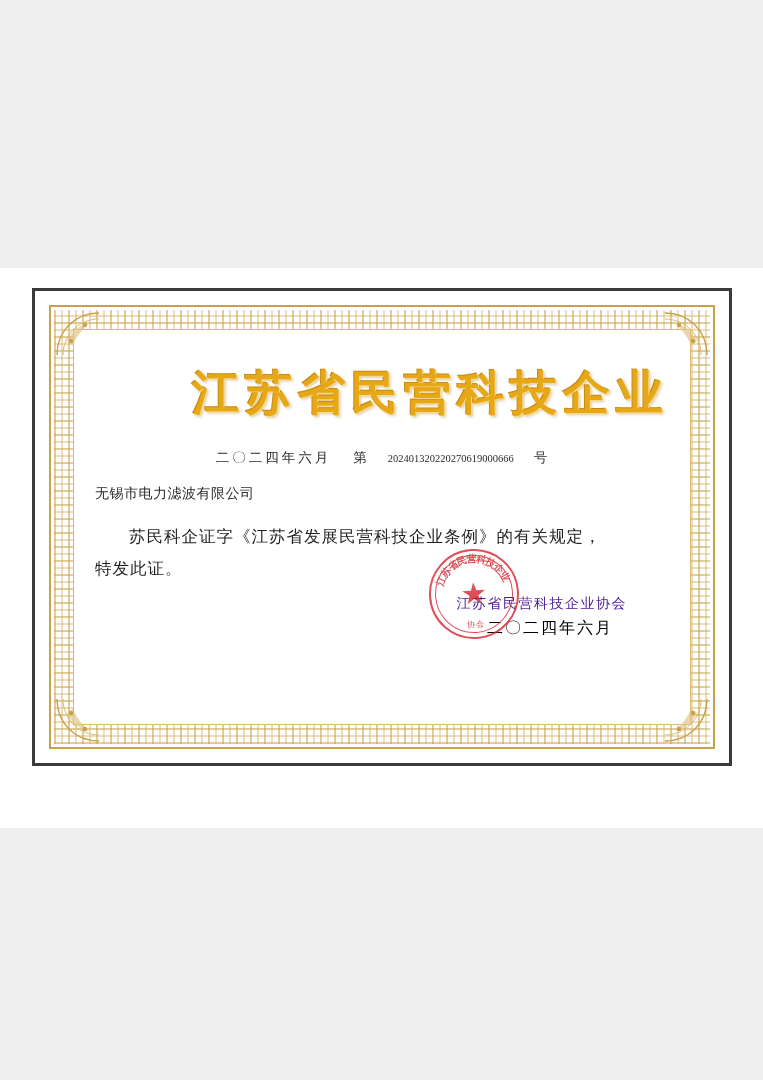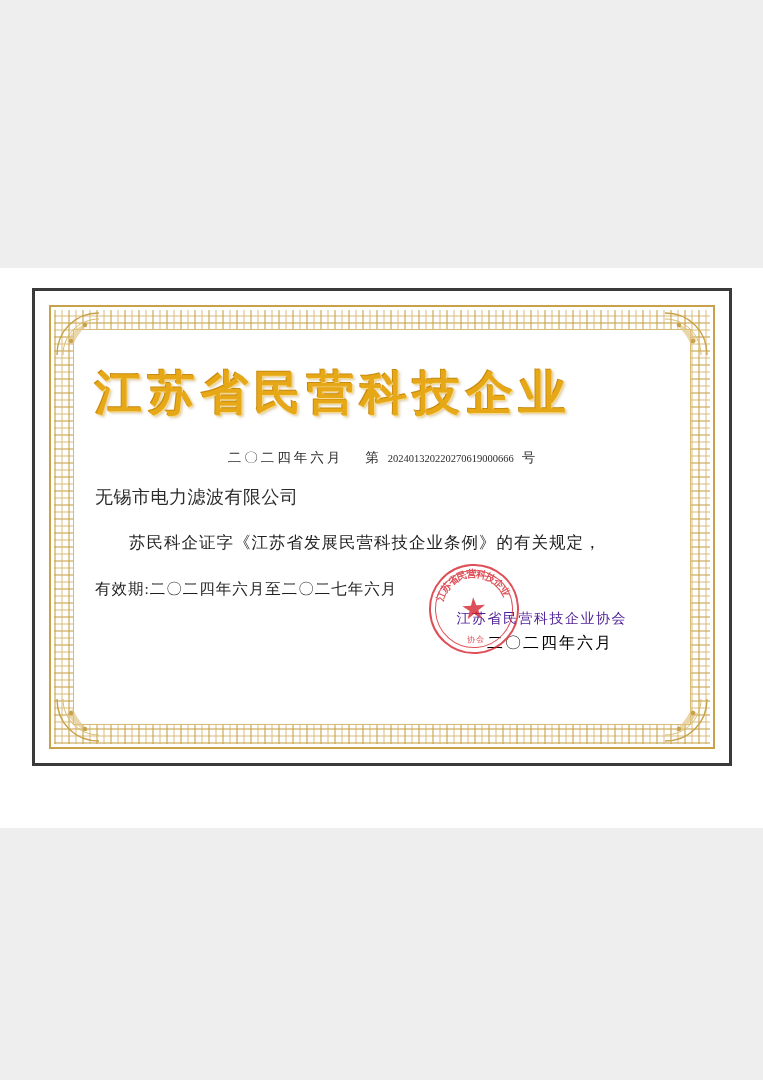--- a/index.html
+++ b/index.html
@@ -127,21 +127,21 @@
   
   .content {
     position: absolute;
     left: 60px;
     top: 58px;
     right: 60px;
     bottom: 48px;
   }
 
   .cert-title {
-    text-align: left;
+    text-align: right;
     font-family: "DejaVu Serif", "Liberation Serif", serif;
     font-size: 47px;
     font-weight: bold;
     letter-spacing: 6px;
     color: #e6a817;
     text-shadow:
       1px 1px 0 #f6d98a,
       -1px -1px 0 #c98a10,
       2px 2px 3px rgba(150,100,0,0.35);
     line-height: 1.1;
@@ -158,26 +158,26 @@
     font-size: 13.5px;
     color: #2a2a2a;
     letter-spacing: 1px;
   }
   .cert-no-row .no-label { letter-spacing: 3px; }
   .cert-no-row .no-di { margin-left: 14px; }
   .cert-no-row .no-value {
     font-family: "Liberation Serif", serif;
     font-size: 10.5px;
     letter-spacing: 0;
-    margin: 0 0;
+    margin: 0 12px;
   }
 
   .company {
     margin-top: 18px;
-    font-size: 18px;
+    font-size: 14px;
     color: #2b2b2b;
     letter-spacing: 0.5px;
   }
 
   .body-text {
     margin-top: 18px;
     font-size: 16.5px;
     color: #1f1f1f;
     line-height: 1.95;
     letter-spacing: 1px;
@@ -330,23 +330,25 @@
       <span class="no-value">202401320220270619000666</span>
       <span class="no-hao">号</span>
     </div>
 
     <div class="company">无锡市电力滤波有限公司</div>
 
     <div class="body-text">
       <div>
         <span class="indent"></span><span>苏民科企证字《江苏省发展民营科技企业条例》的有关规定，</span>
       </div>
-    </div>
-
-    <div class="valid-row">有效期:二〇二四年六月至二〇二七年六月</div>
+      <div>
+        <span>特发此证。</span>
+      </div>
+    </div>
+
 
     <div class="signature-block">
 
       <div class="seal">
         <div class="seal-inner"></div>
         <div class="seal-text">
           <span style="transform:rotate(-64deg)">江</span>
           <span style="transform:rotate(-48deg)">苏</span>
           <span style="transform:rotate(-32deg)">省</span>
           <span style="transform:rotate(-16deg)">民</span>

